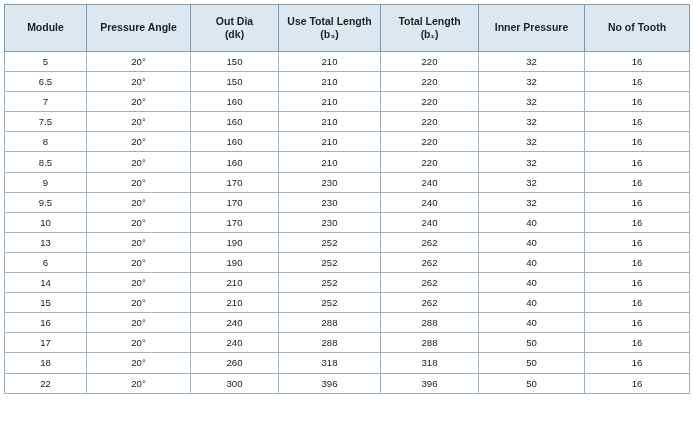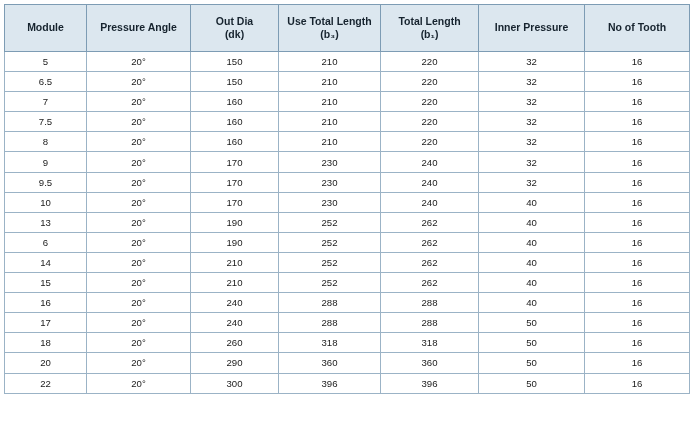--- a/index.html
+++ b/index.html
@@ -136,20 +136,29 @@
         <tr>
           <td>8</td>
           <td>20°</td>
           <td>160</td>
           <td>210</td>
           <td>220</td>
           <td>32</td>
           <td>16</td>
         </tr>
         <tr>
+          <td>8.5</td>
+          <td>20°</td>
+          <td>160</td>
+          <td>210</td>
+          <td>220</td>
+          <td>32</td>
+          <td>16</td>
+        </tr>
+        <tr>
           <td>9</td>
           <td>20°</td>
           <td>170</td>
           <td>230</td>
           <td>240</td>
           <td>32</td>
           <td>16</td>
         </tr>
         <tr>
           <td>9.5</td>
@@ -222,29 +231,20 @@
           <td>288</td>
           <td>50</td>
           <td>16</td>
         </tr>
         <tr>
           <td>18</td>
           <td>20°</td>
           <td>260</td>
           <td>318</td>
           <td>318</td>
-          <td>50</td>
-          <td>16</td>
-        </tr>
-        <tr>
-          <td>20</td>
-          <td>20°</td>
-          <td>290</td>
-          <td>360</td>
-          <td>360</td>
           <td>50</td>
           <td>16</td>
         </tr>
         <tr>
           <td>22</td>
           <td>20°</td>
           <td>300</td>
           <td>396</td>
           <td>396</td>
           <td>50</td>

